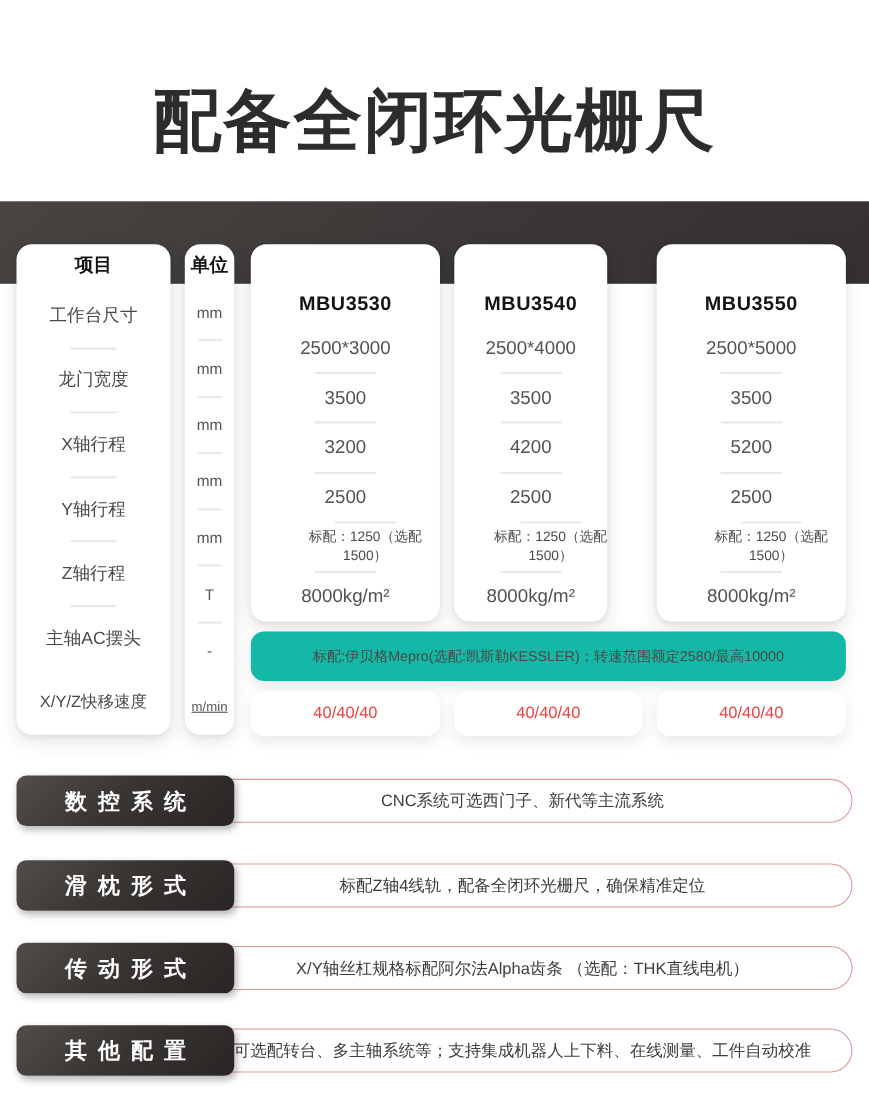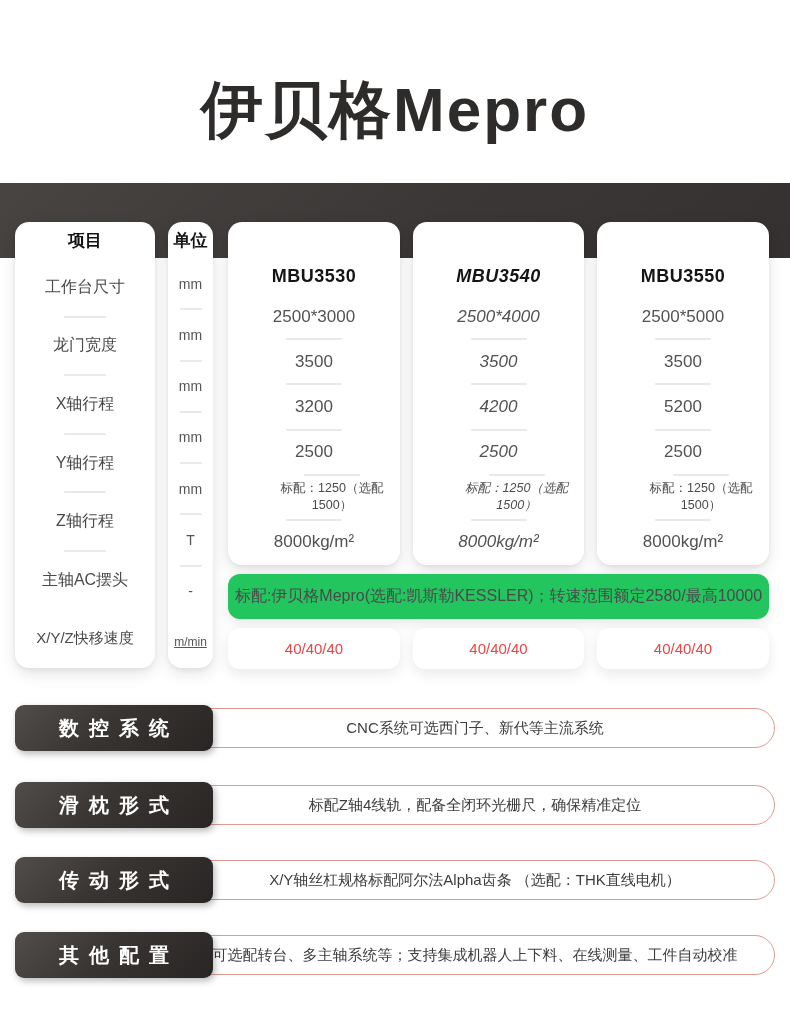--- a/index.html
+++ b/index.html
@@ -29,26 +29,26 @@
 
   .col-item{left:15px;top:222px;width:140px;height:446px;--divw:42px;}
   .col-item .row{font-size:16px;}
   .col-item .row.tight{font-size:15px;}
   .col-unit{left:168px;top:222px;width:45px;height:446px;--divw:22px;}
   .col-unit .row{font-size:14px;color:#555;}
   .col-unit .row.tight{font-size:12px;text-decoration:underline;}
   .col-model{top:222px;width:172px;height:343px;--divw:56px;}
   .col-model .row{font-size:17px;color:#525252;}
   .col-model .row.small{font-size:12.5px;color:#4a4a4a;margin-left:36px;}
-  .m1{left:228px;} .m2{left:413px;width:171px;font-style:italic;} .m3{left:597px;}
+  .m1{left:228px;} .m2{left:413px;width:139px;} .m3{left:597px;}
 
   
-  .merged-pill{position:absolute;left:228px;top:574px;width:541px;height:45px;background:#22c55e;
+  .merged-pill{position:absolute;left:228px;top:574px;width:541px;height:45px;background:#14b8a6;
         border-radius:12px;box-shadow:0 5px 14px rgba(0,0,0,0.09);display:flex;align-items:center;
-        justify-content:center;font-size:16px;color:#4a4a4a;text-align:center;}
+        justify-content:center;font-size:13px;color:#4a4a4a;text-align:center;}
   
   .speed-pill{position:absolute;top:628px;height:41px;background:#fff;border-radius:12px;
         box-shadow:0 5px 14px rgba(0,0,0,0.09);display:flex;align-items:center;justify-content:center;
         font-size:15px;color:#ef4444;}
   .sp1{left:228px;width:172px;} .sp2{left:413px;width:171px;} .sp3{left:597px;width:172px;}
 
   
   .feature{position:absolute;left:15px;width:760px;height:46px;}
   .f1{top:705px;} .f2{top:782px;} .f3{top:857px;} .f4{top:932px;}
   .fpill{position:absolute;left:120px;right:0;top:3px;height:40px;background:#ffffff;
@@ -58,21 +58,21 @@
         background:linear-gradient(135deg,#514d4a 0%,#383533 45%,#282524 100%);
         color:#ffffff;font-size:20px;font-weight:700;letter-spacing:10px;
         display:flex;align-items:center;justify-content:center;padding-left:10px;box-sizing:border-box;
         box-shadow:2px 3px 7px rgba(0,0,0,0.28);}
 </style>
 </head>
 <body>
 
 <div class="page">
 
-  <div class="title">伊贝格Mepro</div>
+  <div class="title">配备全闭环光栅尺</div>
 
   <div class="band"></div>
 
   <div class="card col-item">
     <div class="chead">项目</div>
     <div class="rows">
       <div class="row">工作台尺寸</div>
       <div class="row">龙门宽度</div>
       <div class="row">X轴行程</div>
       <div class="row">Y轴行程</div>

